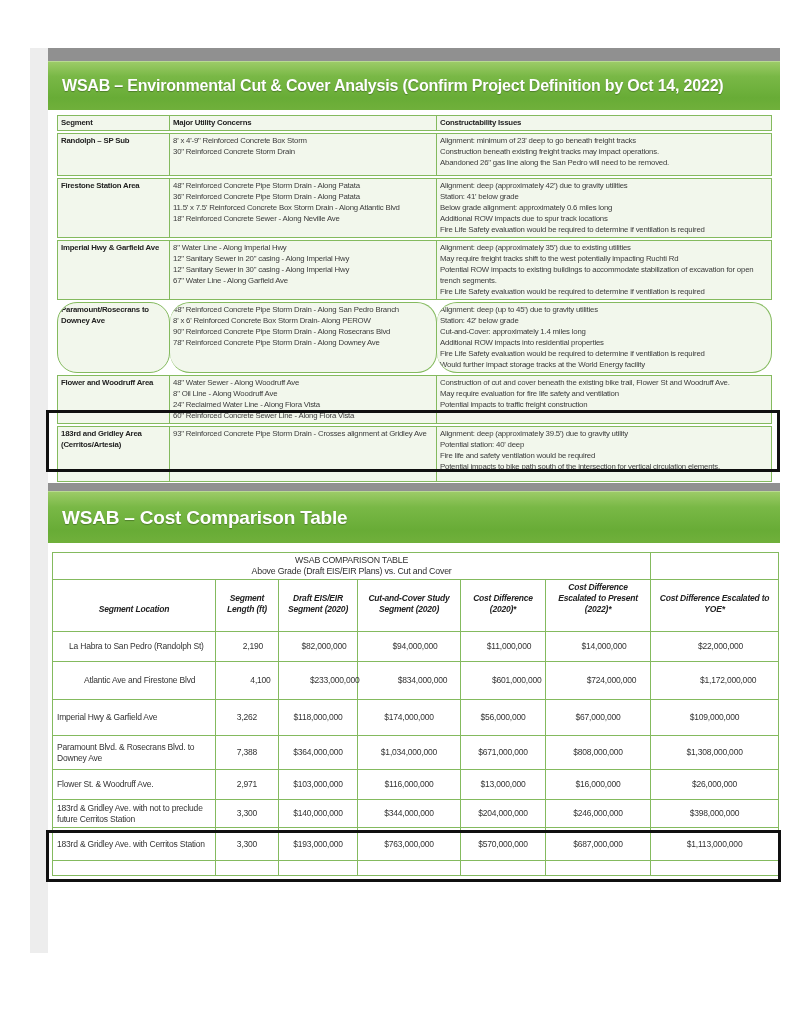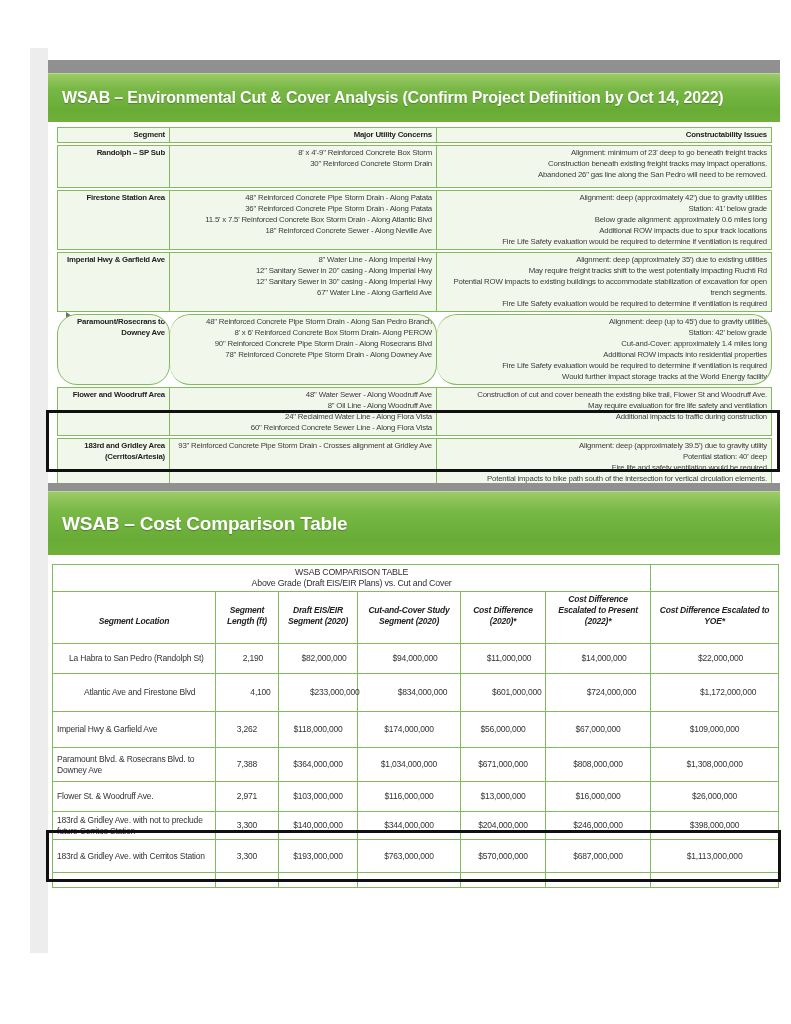--- a/index.html
+++ b/index.html
@@ -9,52 +9,52 @@
     font-family:"Liberation Sans", sans-serif; overflow:hidden;
   }
   
   .gutter { position:absolute; left:30px; top:48px; width:18px; height:905px; background:#ededed; }
   .marker { position:absolute; width:0; height:0;
     border-left:6px solid #6f6f6f; border-top:4px solid transparent; border-bottom:4px solid transparent; }
   .marker.m1 { left:36px; top:264px; }
   .marker.m2 { left:36px; top:694px; }
 
   .slide { position:absolute; left:48px; width:732px; }
-  .slide1 { top:60px; }
+  .slide1 { top:48px; }
   .slide2 { top:483px; }
 
   .topbar { width:100%; background:#909090; }
   .slide1 .topbar { height:13px; }
   .slide2 .topbar { height:8px; }
 
   .greenbar {
     width:100%;
     background:linear-gradient(to bottom, #9ccb67 0%, #79b846 30%, #68ac36 75%, #70b03b 100%);
     border-top:1px solid #b9da92;
     display:flex; align-items:center;
   }
   .slide1 .greenbar { height:49px; }
-  .slide2 .greenbar { height:64px; }
+  .slide2 .greenbar { height:52px; }
   .greenbar h1 {
     color:#ffffff; font-weight:bold; padding-left:14px;
     text-shadow:0 1px 1px rgba(0,0,0,0.28); letter-spacing:-0.2px;
   }
   .slide1 .greenbar h1 { font-size:16px; }
   .slide2 .greenbar h1 { font-size:19px; }
 
   
   #t1 {
     margin-left:9px; margin-top:3px; width:715px;
     border-collapse:separate; border-spacing:0 2px; table-layout:fixed;
     font-size:7.8px; letter-spacing:-0.2px; line-height:11px; color:#3b3b3b;
   }
   #t1 td, #t1 th {
     background:#f2f7ec; border-top:1px solid #84ba5e; border-bottom:1px solid #84ba5e;
     border-right:1px solid #84ba5e; vertical-align:top; padding:1px 4px 2px 3px;
-    text-align:right; overflow:hidden;
+    text-align:left; overflow:hidden;
   }
   #t1 td:first-child, #t1 th:first-child { border-left:1px solid #84ba5e; }
   #t1 th { font-weight:bold; color:#222; height:13px; }
   #t1 td.seg { font-weight:bold; color:#222; }
   #t1 tr.r1 td { height:43px; } #t1 tr.r2 td { height:58px; }
   #t1 tr.r3 td { height:60px; } #t1 tr.r4 td { height:68px;border-radius:20px; }
   #t1 tr.r5 td { height:46px; } #t1 tr.r6 td { height:56px; }
 
   
   #t2 {
@@ -173,21 +173,21 @@
             <td class="seg">Flower and Woodruff Area</td>
             <td>
               <div>48" Water Sewer - Along Woodruff Ave</div>
               <div>8" Oil Line - Along Woodruff Ave</div>
               <div>24" Reclaimed Water Line - Along Flora Vista</div>
               <div>60" Reinforced Concrete Sewer Line - Along Flora Vista</div>
             </td>
             <td>
               <div>Construction of cut and cover beneath the existing  bike trail, Flower St and Woodruff Ave.</div>
               <div>May require evaluation for fire life safety and ventilation</div>
-              <div>Additional impacts to traffic during construction</div>
+              <div>Potential impacts to traffic freight construction</div>
             </td>
           </tr>
           <tr class="r6">
             <td class="seg">183rd and Gridley Area (Cerritos/Artesia)</td>
             <td>
               <div>93" Reinforced Concrete Pipe Storm Drain - Crosses alignment at Gridley Ave</div>
             </td>
             <td>
               <div>Alignment: deep (approximately 39.5') due to gravity utility</div>
               <div>Potential station: 40' deep</div>

